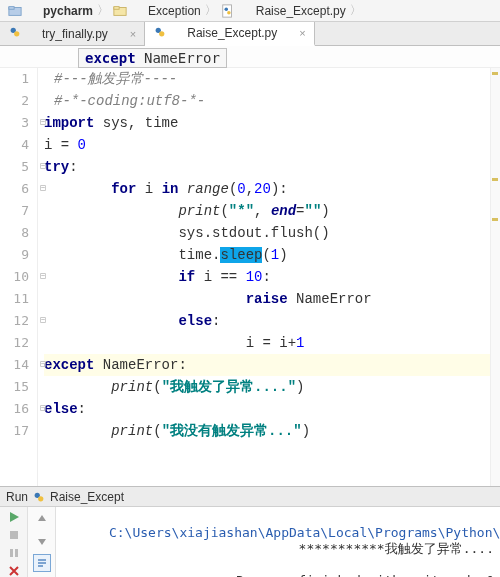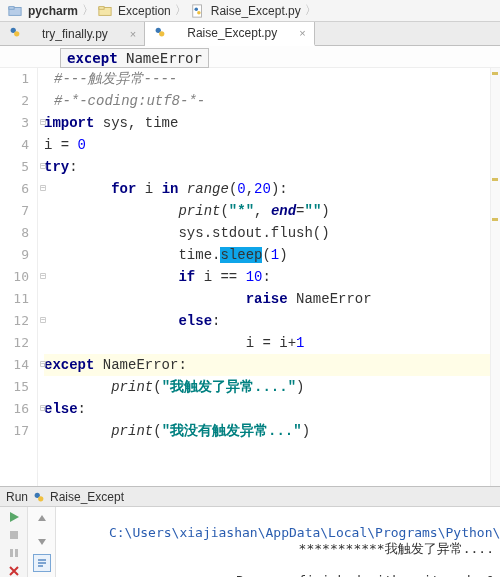--- a/index.html
+++ b/index.html
@@ -1,26 +1,26 @@
 <!DOCTYPE html>
 <html><head>
 <meta charset="utf-8">
 <style>
 * { margin: 0; padding: 0; box-sizing: border-box; }
 body { font-family: "Segoe UI", Arial, sans-serif; font-size: 12px; background: #fff; color: #333; width: 500px; height: 577px; overflow: hidden; }
 .breadcrumb { display: flex; align-items: center; padding: 2px 6px; background: #f5f5f5; border-bottom: 1px solid #d0d0d0; height: 22px; }
-.bc-item { display: flex; align-items: center; gap: 6px; padding: 0 2px; cursor: pointer; }
+.bc-item { display: flex; align-items: center; gap: 21px; padding: 0 2px; cursor: pointer; }
 .bc-sep { color: #aaa; margin: 0 2px; }
 .folder-icon, .py-icon { width: 14px; height: 14px; display: inline-block; }
 .folder-icon svg, .py-icon svg, .tab-icon svg { width: 14px; height: 14px; }
 .tabs { display: flex; background: #ececec; border-bottom: 1px solid #c0c0c0; height: 24px; }
 .tab { display: flex; align-items: center; gap: 20px; padding: 0 8px; border-right: 1px solid #c0c0c0; background: #ececec; cursor: pointer; font-size: 12px; }
 .tab.active { background: #fff; border-bottom: 2px solid #fff; margin-bottom: -1px; }
 .tab-close { color: #999; cursor: pointer; font-size: 11px; margin-left: 2px; }
-.hint-bar { background: #fdfdfd; padding: 2px 0 2px 60px; border-bottom: 1px solid #eee; height: 22px; font-family: "Consolas", monospace; font-size: 14px; }
+.hint-bar { background: #fdfdfd; padding: 2px 0 2px 78px; border-bottom: 1px solid #eee; height: 22px; font-family: "Consolas", monospace; font-size: 14px; }
 .hint-box { border: 1px solid #c0c0c0; background: #f7f7f7; padding: 1px 6px; display: inline-block; }
 .editor { display: flex; height: 418px; background: #fff; position: relative; }
 .gutter { width: 38px; background: #fff; text-align: right; padding-right: 8px; color: #aaa; font-family: Consolas, monospace; font-size: 13px; border-right: 1px solid #eee; }
 .gutter div { height: 22px; line-height: 22px; }
 .code { flex: 1; font-family: Consolas, "Courier New", monospace; font-size: 14px; line-height: 22px; white-space: pre; padding-left: 6px; position: relative; }
 .code-line { height: 22px; position: relative; }
 .code-line.hl { background: #fffde7; }
 .fold-mark { position: absolute; left: -4px; color: #bbb; font-size: 10px; }
 .kw { color: #000080; font-weight: bold; }
 .kw-it { color: #000080; font-weight: bold; font-style: italic; }

